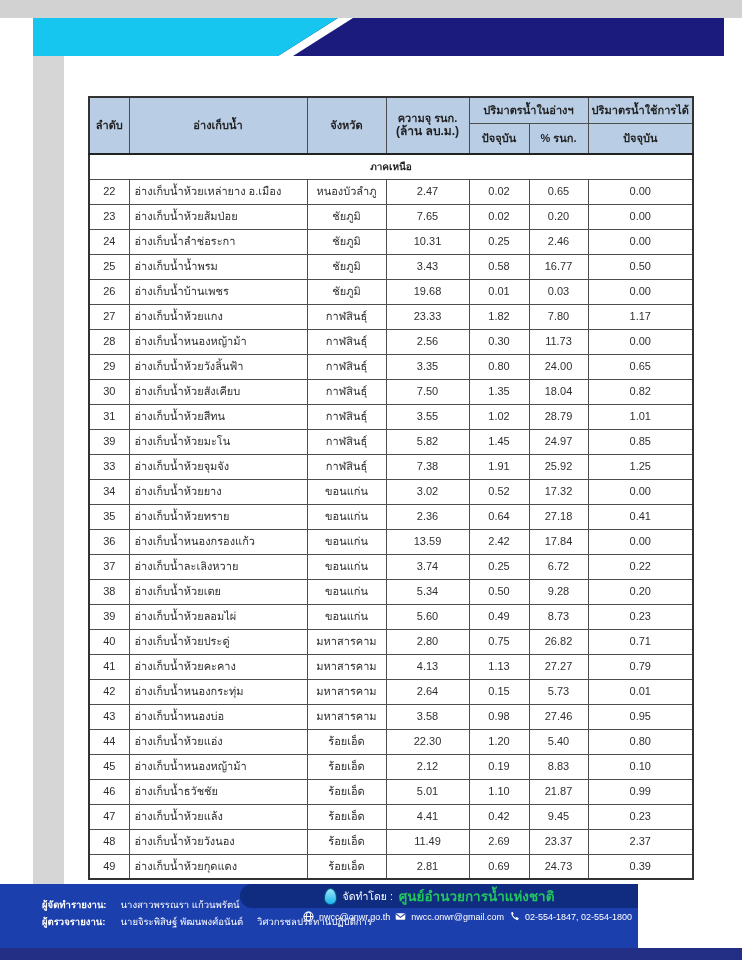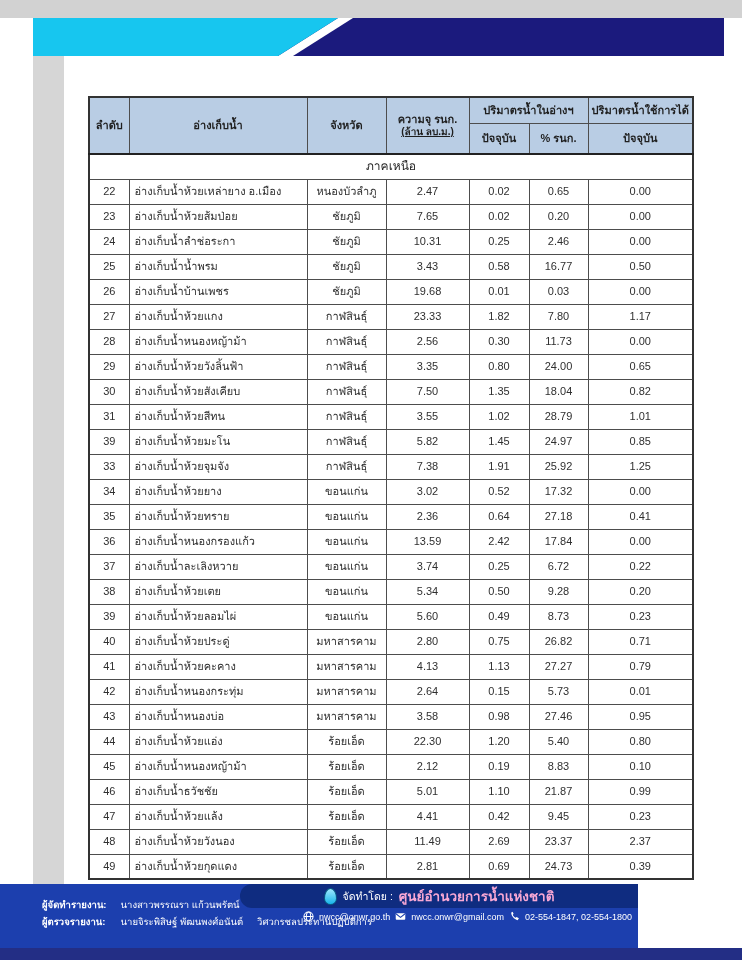--- a/index.html
+++ b/index.html
@@ -13,34 +13,34 @@
   .banner .white-diag { position:absolute; inset:0; background:#ffffff; clip-path:polygon(245px 100%, 305px 0, 320px 0, 260px 100%); }
   .banner .cyan-part { position:absolute; inset:0; background:#17c6ef; clip-path:polygon(0 0, 305px 0, 245px 100%, 0 100%); }
 
   table.res-table { position:absolute; left:88px; top:96px; width:604px; border-collapse:collapse; table-layout:fixed; font-size:11px; color:#2f2f2f; }
   .res-table th, .res-table td { border:1px solid #4d4d4d; padding:0 2px; line-height:1.15; text-align:center; vertical-align:middle; overflow:hidden; white-space:nowrap; }
   .res-table { border:2px solid #333; }
   .res-table thead th { background:#b9cde4; font-weight:bold; color:#1f1f1f; }
   .res-table thead tr.h1 th { height:26px; }
   .res-table thead tr.h2 th { height:31px; }
   .res-table thead { border-bottom:2px solid #222; }
-  .section-row td { background:#ffffca; font-weight:normal; height:26px; font-size:12px; color:#222; }
+  .section-row td { background:#ffffca; font-weight:bold; height:26px; font-size:10px; color:#222; }
   .res-table tbody td { height:25px; background:#fff; }
   .res-table td.name-cell { text-align:left; padding-left:5px; }
-  .cap2 { font-size:10px;text-decoration:underline; }
+  .cap2 { font-size:12px; }
 
   .page-footer { position:absolute; left:0; top:884px; width:638px; height:64px; background:#1c3fae; color:#fff; }
   .bottom-bar { position:absolute; left:0; top:948px; width:742px; height:12px; background:#232e85; }
 
   .credit-block { position:absolute; left:42px; top:12px; font-size:9.5px; line-height:1.8; display:grid; grid-template-columns:auto auto auto; column-gap:14px; row-gap:0; align-items:baseline; }
   .credit-block .lbl { font-weight:bold; }
 
   .madeby-band { position:absolute; right:0; top:0; width:398px; height:24px; background:#0f2c80; border-radius:13px 0 0 13px; display:flex; align-items:center; justify-content:center; gap:6px; }
   .madeby-band .made-lbl { font-size:10.5px; color:#fff; }
-  .madeby-band .org { font-size:13.5px; font-weight:bold; color:#f9a8d4; }
+  .madeby-band .org { font-size:13.5px; font-weight:bold; color:#22c55e; }
   .drop { width:13px; height:17px; background:linear-gradient(180deg,#9fe8ff,#18b4ea); border-radius:50% 50% 50% 50% / 62% 62% 38% 38%; border:1px solid #0a5f86; }
 
   .contact-row { position:absolute; right:6px; top:27px; display:flex; align-items:center; gap:5px; font-size:9px; white-space:nowrap; }
   .cicon { width:11px; height:11px; flex:0 0 auto; }
 
   .logos-bar { position:absolute; right:12px; top:42px; width:372px; height:21px; background:#fff; border-radius:11px; display:flex; align-items:center; justify-content:center; gap:7px; padding:0 10px;margin-top:40px; }
   .gistda { font-size:10px; font-style:italic; font-weight:bold; color:#1b3f8f; letter-spacing:.5px; }
   .logo-dot { width:14px; height:14px; border-radius:50%; display:inline-block; border:1px solid rgba(0,0,0,.25); }
 </style>
 </head>

